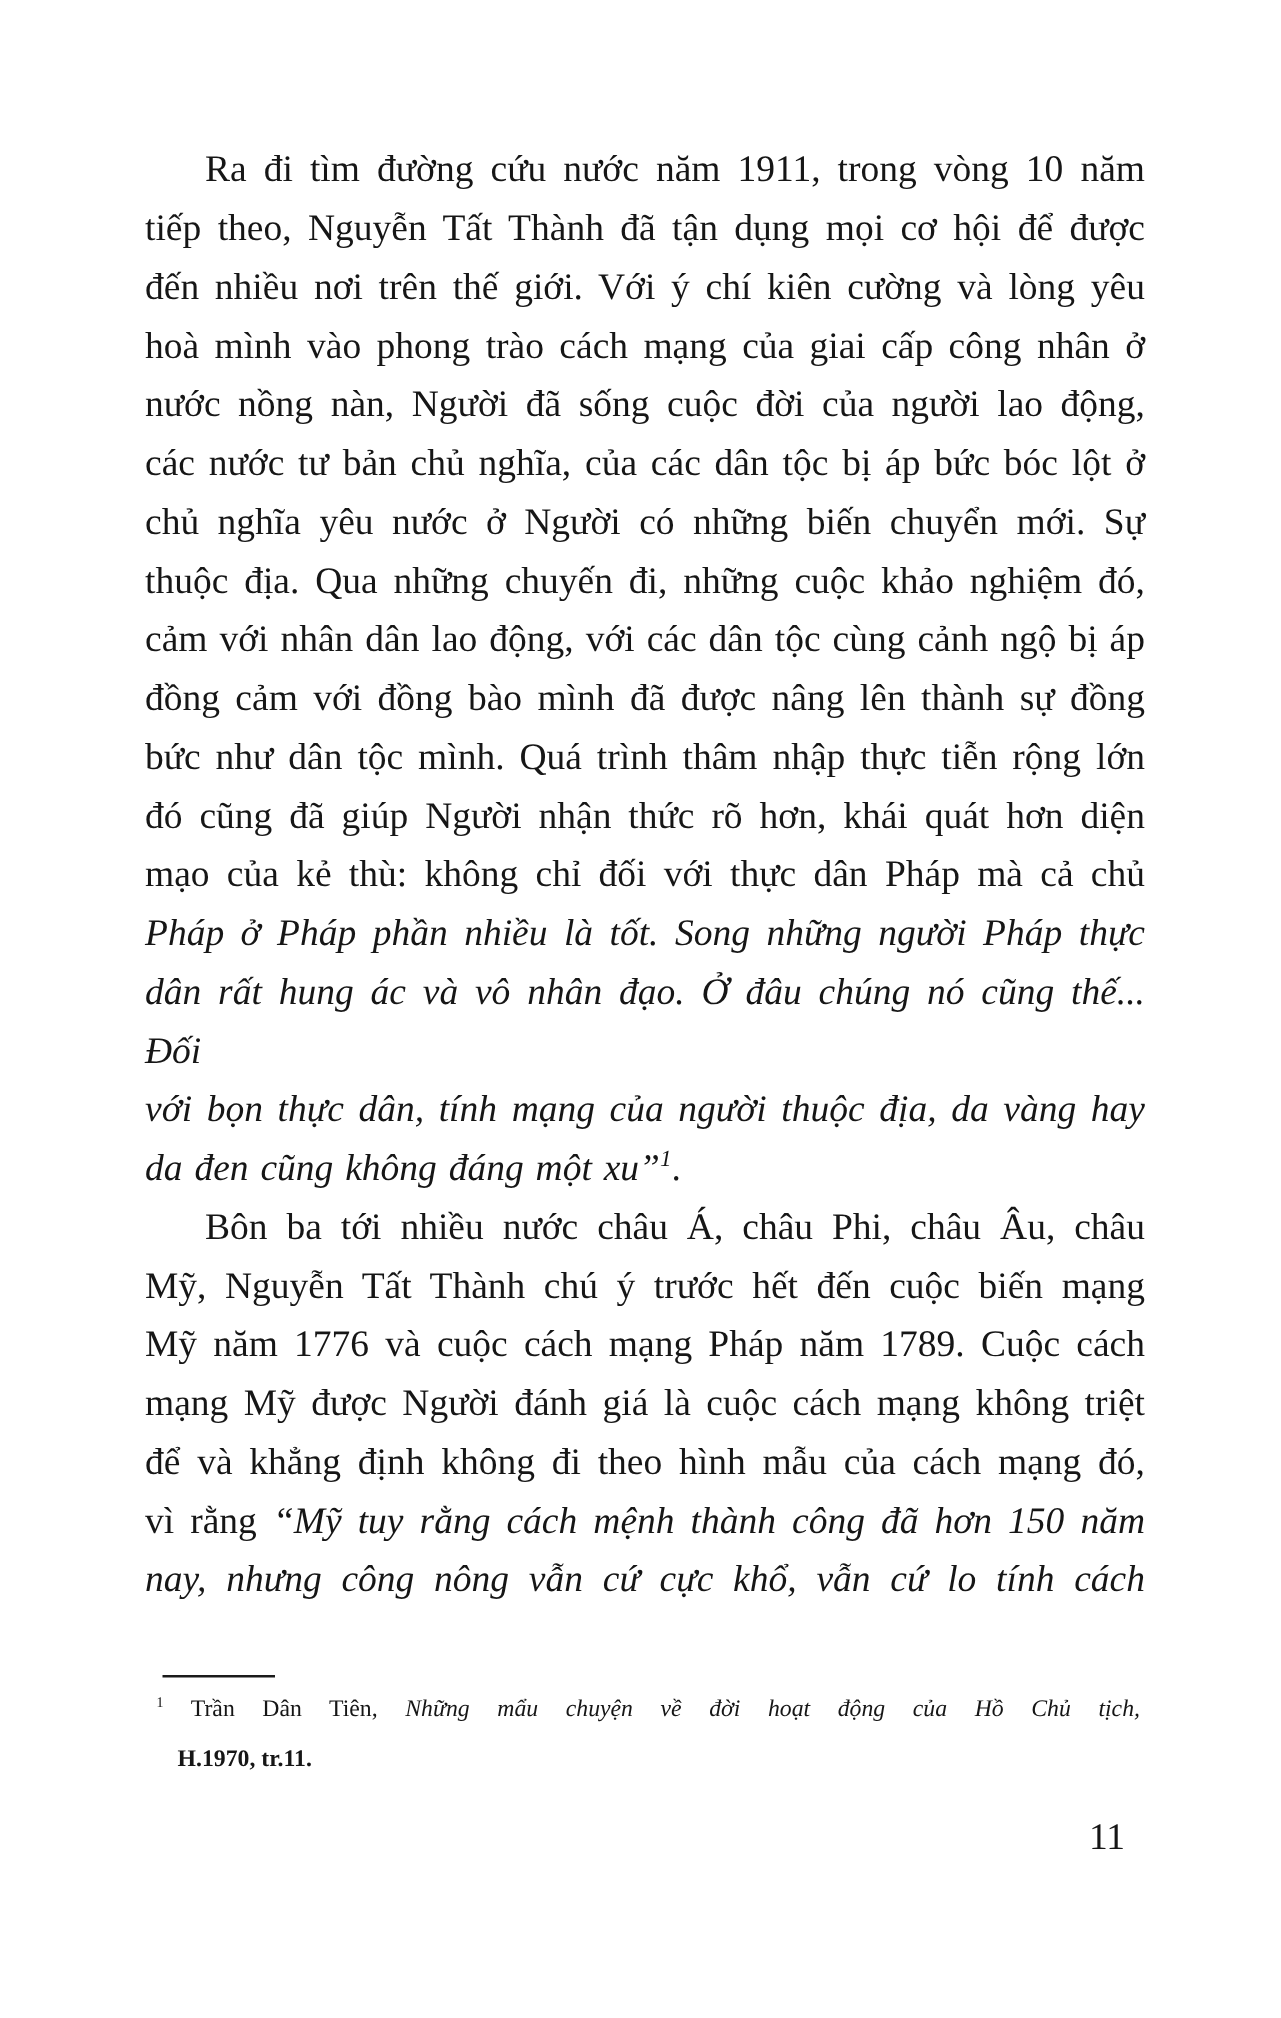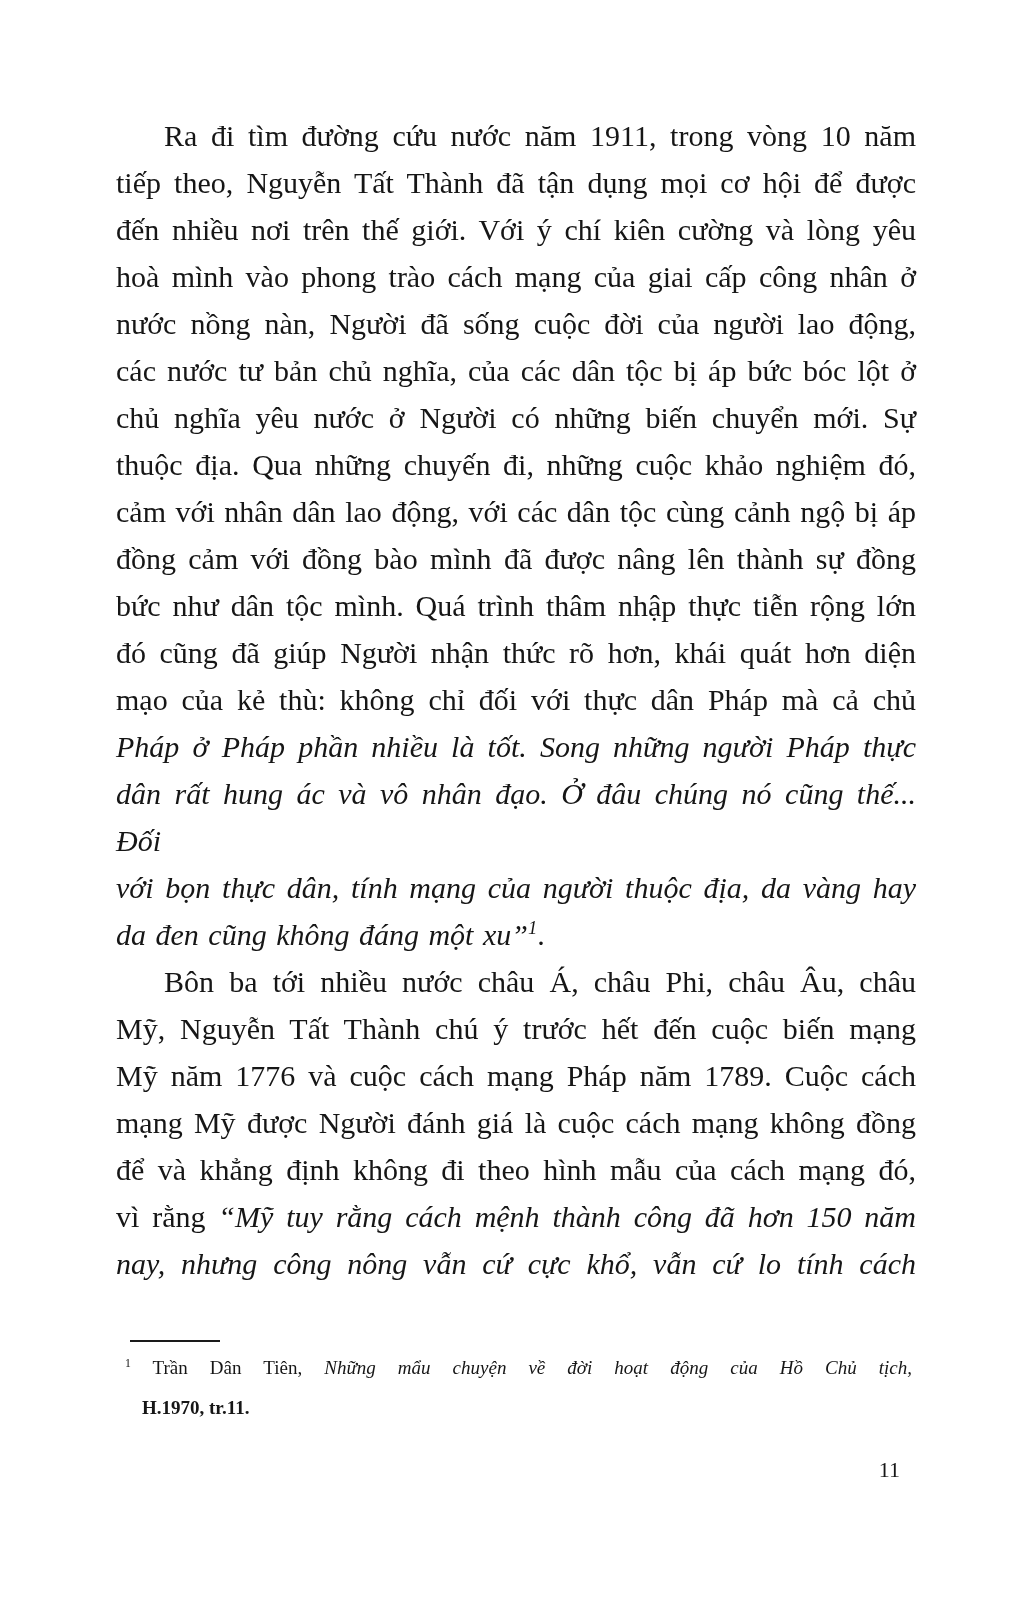--- a/index.html
+++ b/index.html
@@ -57,21 +57,21 @@
   }
   .fn-line.no-just {
     text-align-last: left;
     padding-left: 30px;
     font-weight: bold;
   }
   .page-number {
     position: absolute;
     top: 1452px;
     right: 125px;
-    font-size: 22px;
+    font-size: 30px;
     line-height: 36px;
     text-align: right;
   }
 </style>
 </head>
 <body>
 
 <div class="page">
   <div class="body-text" id="body-text">
       <div class="line indent"><span>Ra đi tìm đường cứu nước năm 1911, trong vòng 10 năm</span></div>
@@ -87,21 +87,21 @@
       <div class="line"><span>bức như dân tộc mình. Quá trình thâm nhập thực tiễn rộng lớn</span></div>
       <div class="line"><span>đó cũng đã giúp Người nhận thức rõ hơn, khái quát hơn diện</span></div>
       <div class="line"><span>mạo của kẻ thù: không chỉ đối với thực dân Pháp mà cả chủ</span></div>
       <div class="line"><span class="it">Pháp ở Pháp phần nhiều là tốt. Song những người Pháp thực</span></div>
       <div class="line"><span class="it">dân rất hung ác và vô nhân đạo. Ở đâu chúng nó cũng thế... Đối</span></div>
       <div class="line"><span class="it">với bọn thực dân, tính mạng của người thuộc địa, da vàng hay</span></div>
       <div class="line no-just"><span class="it">da đen cũng không đáng một xu”</span><span class="it sup">1</span><span>.</span></div>
       <div class="line indent"><span>Bôn ba tới nhiều nước châu Á, châu Phi, châu Âu, châu</span></div>
       <div class="line"><span>Mỹ, Nguyễn Tất Thành chú ý trước hết đến cuộc biến mạng</span></div>
       <div class="line"><span>Mỹ năm 1776 và cuộc cách mạng Pháp năm 1789. Cuộc cách</span></div>
-      <div class="line"><span>mạng Mỹ được Người đánh giá là cuộc cách mạng không đồng</span></div>
+      <div class="line"><span>mạng Mỹ được Người đánh giá là cuộc cách mạng không triệt</span></div>
       <div class="line"><span>để và khẳng định không đi theo hình mẫu của cách mạng đó,</span></div>
       <div class="line"><span>vì rằng </span><span class="it">“Mỹ tuy rằng cách mệnh thành công đã hơn 150 năm</span></div>
       <div class="line"><span class="it">nay, nhưng công nông vẫn cứ cực khổ, vẫn cứ lo tính cách</span></div>
     </div>
   <div class="footnote">
     <div class="fn-rule"></div>
     <div id="footnote-lines">
         <div class="fn-line"><span class="sup">1</span><span> Trần Dân Tiên, </span><span class="it">Những mẩu chuyện về đời hoạt động của Hồ Chủ tịch,</span></div>
         <div class="fn-line no-just"><span>H.1970, tr.11.</span></div>
       </div>

